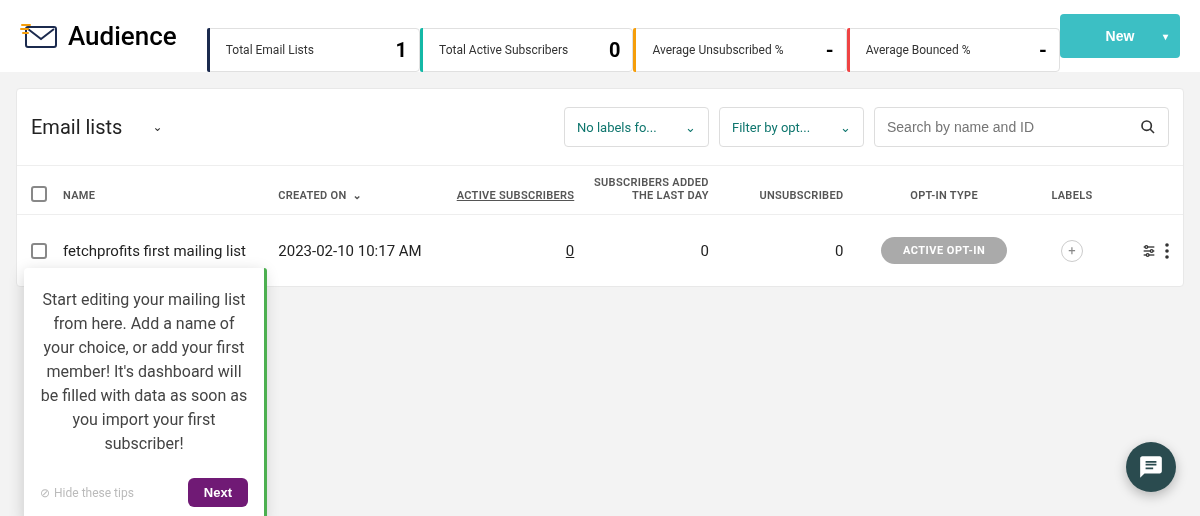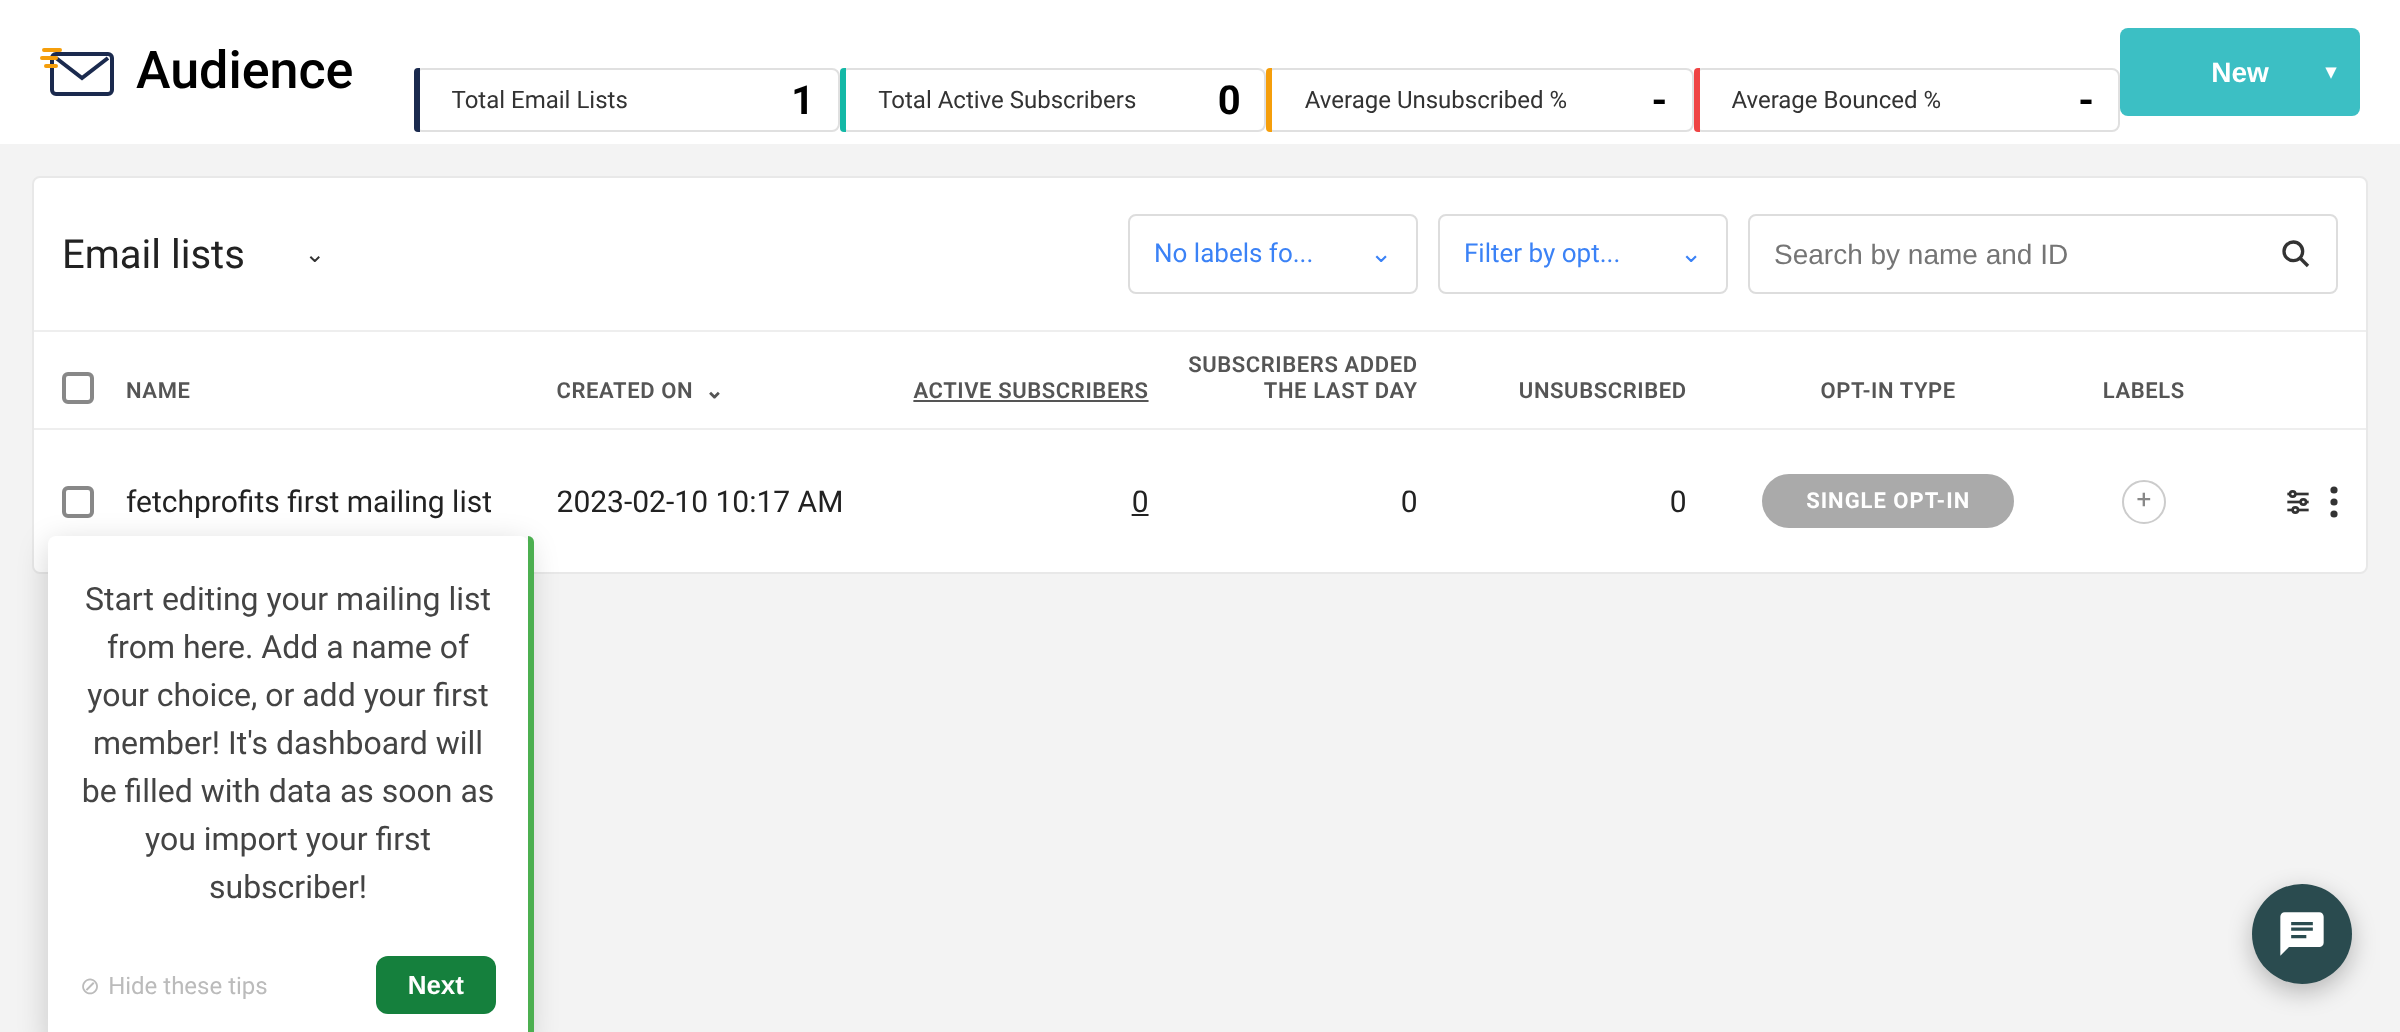--- a/index.html
+++ b/index.html
@@ -2,41 +2,41 @@
 <html><head>
   <meta charset="utf-8">
   <style>
     * { box-sizing: border-box; margin: 0; padding: 0; }
     body { font-family: -apple-system, BlinkMacSystemFont, "Segoe UI", Roboto, sans-serif; background: #f3f3f3; width: 1200px; height: 516px; overflow: hidden; position: relative; }
     
     .header-bar { background: #fff; height: 72px; display: flex; align-items: center; padding: 0 20px; }
     .logo-icon { width: 40px; height: 30px; position: relative; }
     .page-title { font-size: 26px; font-weight: 500; color: #000; margin-left: 8px; margin-right: 30px; }
     
-    .stat-card { border: 1px solid #e0e0e0; border-radius: 4px; height: 32px; display: flex; align-items: center; padding: 0 12px; position: relative; flex: 1; min-width: 0; margin-top: 28px; }
+    .stat-card { border: 1px solid #e0e0e0; border-radius: 4px; height: 44px; display: flex; align-items: center; padding: 0 12px; position: relative; flex: 1; min-width: 0; margin-top: 28px; }
     .stat-card::before { content: ""; position: absolute; left: -1px; top: -1px; bottom: -1px; width: 3px; border-radius: 2px 0 0 2px; }
     .stat-card.navy::before { background: #1b2a4e; }
     .stat-card.teal::before { background: #14b8a6; }
     .stat-card.orange::before { background: #f59e0b; }
     .stat-card.red::before { background: #ef4444; }
     .stat-label { font-size: 12px; color: #333; flex: 1; padding-left: 6px; }
     .stat-value { font-size: 20px; font-weight: 700; color: #000; }
     
     .new-button { background: #3cbfc4; color: #fff; border: none; border-radius: 4px; height: 44px; width: 120px; font-size: 14px; font-weight: 600; display: flex; align-items: center; justify-content: center; position: relative; cursor: pointer; }
     .new-button .chev { position: absolute; right: 12px; font-size: 10px; }
     
     .content-wrap { padding: 16px; }
     .panel { background: #fff; border-radius: 4px; border: 1px solid #e8e8e8; }
     
     .panel-top { display: flex; align-items: center; padding: 18px 14px; gap: 10px; }
     .panel-title { font-size: 20px; color: #222; margin-right: 20px; }
     .chev-down { font-size: 12px; color: #333; cursor: pointer; }
     .spacer { flex: 1; }
     
-    .select-box { border: 1px solid #ddd; border-radius: 4px; height: 40px; width: 145px; display: flex; align-items: center; padding: 0 12px; font-size: 13px; color: #3b82f6; cursor: pointer; justify-content: space-between; }
+    .select-box { border: 1px solid #ddd; border-radius: 4px; height: 40px; width: 145px; display: flex; align-items: center; padding: 0 12px; font-size: 13px; color: #0f766e; cursor: pointer; justify-content: space-between; }
     .search-box { border: 1px solid #ddd; border-radius: 4px; height: 40px; width: 295px; display: flex; align-items: center; padding: 0 12px; }
     .search-box input { border: none; outline: none; flex: 1; font-size: 14px; color: #333; background: transparent; }
     .search-ic { font-size: 16px; color: #333; }
     
     .table-header { display: flex; align-items: flex-end; padding: 10px 14px 12px; border-top: 1px solid #eee; border-bottom: 1px solid #eee; font-size: 11px; font-weight: 600; color: #555; letter-spacing: 0.3px; }
     .table-row { display: flex; align-items: center; padding: 22px 14px; font-size: 15px; color: #222; }
     
     .col-chk { width: 32px; display: flex; align-items: center; }
     .col-name { flex: 1.6; }
     .col-created { flex: 1.3; display:flex; align-items:center; gap:6px;}
@@ -54,21 +54,21 @@
     .optin-badge { background: #aaa; color: #fff; font-size: 11px; font-weight: 700; padding: 7px 22px; border-radius: 999px; letter-spacing: 0.5px; display: inline-block;}
     .add-label-btn { width: 22px; height: 22px; border: 1px solid #ccc; border-radius: 50%; display: inline-flex; align-items: center; justify-content: center; font-size: 13px; color: #888; cursor: pointer; }
     
     .settings-ic, .more-ic { cursor: pointer; color: #333; }
     
     .tip-popover { position: absolute; left: 24px; top: 268px; width: 240px; background: #fff; border-radius: 4px; box-shadow: 0 4px 16px rgba(0,0,0,0.18); padding: 20px 16px 14px; }
     .tip-popover::after { content:""; position:absolute; right:-3px; top:0; bottom:0; width:3px; background:#4caf50; border-radius: 0 4px 4px 0;}
     .tip-text { font-size: 16px; color: #444; text-align: center; line-height: 1.5; margin-bottom: 22px; }
     .tip-footer { display: flex; align-items: center; justify-content: space-between; }
     .hide-tips { font-size: 12px; color: #bbb; cursor: pointer; display:flex; align-items:center; gap:4px;}
-    .next-btn { background: #15803d; color: #fff; border: none; border-radius: 6px; padding: 7px 16px; font-size: 13px; font-weight: 600; cursor: pointer; }
+    .next-btn { background: #701a75; color: #fff; border: none; border-radius: 6px; padding: 7px 16px; font-size: 13px; font-weight: 600; cursor: pointer; }
     
     .chat-bubble { position: absolute; right: 24px; bottom: 24px; width: 50px; height: 50px; border-radius: 50%; background: #2a4b4f; display: flex; align-items: center; justify-content: center; cursor: pointer; box-shadow: 0 4px 12px rgba(0,0,0,0.25); }
     
     svg { display: block; }
   </style>
 </head>
 <body>
 
 <div class="header-bar">
   <div class="logo-icon">
@@ -149,21 +149,21 @@
     <div class="table-row">
       <div class="col-chk">
           <div class="checkbox"></div>
         </div>
       <div class="col-name">fetchprofits first mailing list</div>
       <div class="col-created">2023-02-10 10:17 AM</div>
       <div class="col-active">0</div>
       <div class="col-added">0</div>
       <div class="col-unsub">0</div>
       <div class="col-optin">
-        <span class="optin-badge">SINGLE OPT-IN</span>
+        <span class="optin-badge">ACTIVE OPT-IN</span>
       </div>
       <div class="col-labels">
         <span class="add-label-btn">+</span>
       </div>
       <div class="col-actions">
         <span class="settings-ic">
           <svg width="16" height="16" viewBox="0 0 24 24" fill="none" stroke="#333" stroke-width="2">
               <line x1="4" y1="6" x2="20" y2="6"></line>
               <line x1="4" y1="12" x2="20" y2="12"></line>
               <line x1="4" y1="18" x2="20" y2="18"></line>

